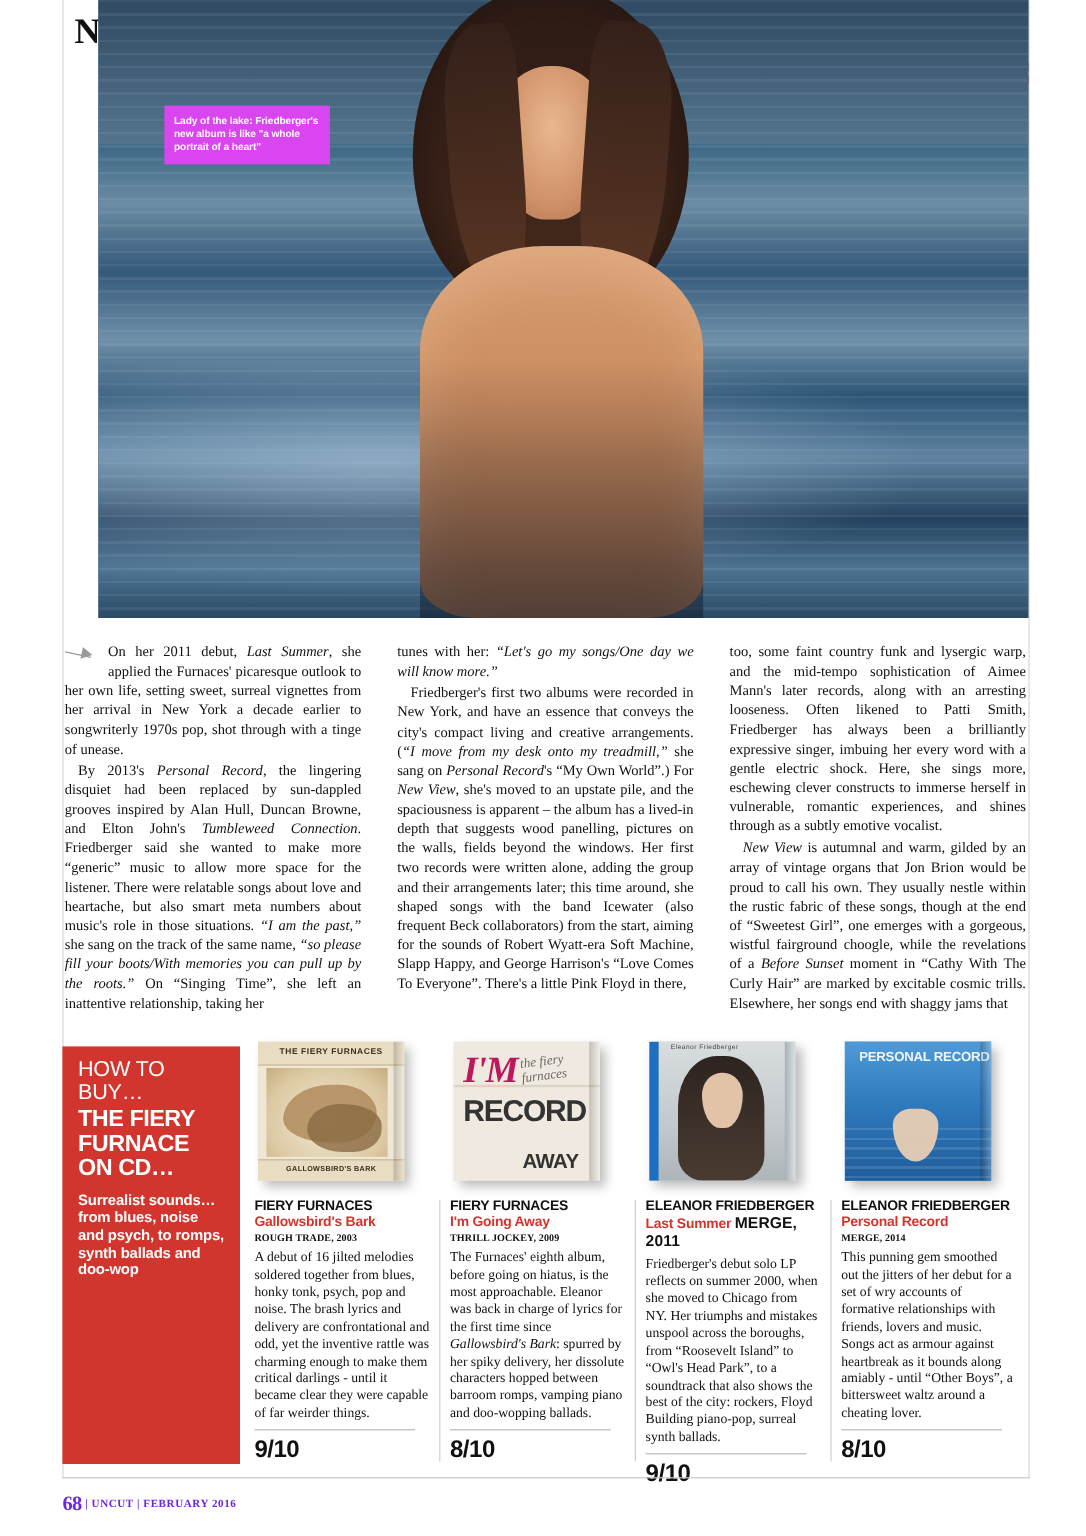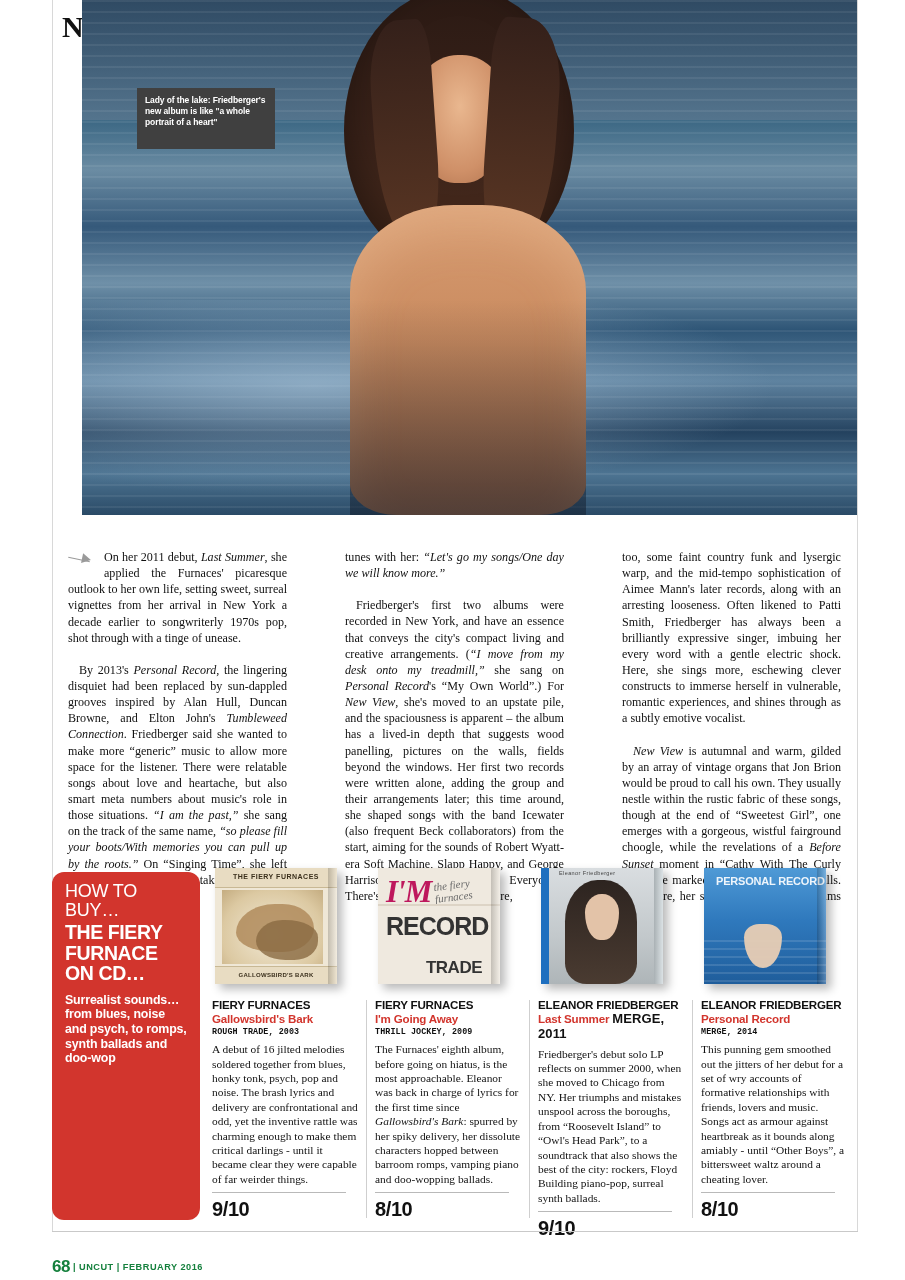--- a/index.html
+++ b/index.html
@@ -170,23 +170,23 @@
     position: absolute;
     left: 268px; top: 300px;
     width: 236px; height: 215px;
     background: linear-gradient(to bottom, rgba(0,0,0,0.0), rgba(20,30,45,0.55));
   }
   .photo-caption {
     position: absolute;
     left: 55px;
     top: 88px;
     width: 122px;
-    background: #404040;
+    background: #d946ef;
     color: #fff;
-    padding: 7px 8px 20px 8px;
+    padding: 7px 8px 8px 8px;
     font-family: "Liberation Sans", sans-serif;
     font-weight: bold;
     font-size: 8.5px;
     line-height: 1.32;
     letter-spacing: -0.1px;
   }
 
   
   .body-cols {
     position: absolute;
@@ -198,21 +198,21 @@
   .col {
     position: absolute;
     top: 0;
     width: 251px;
     font-family: "Liberation Serif", serif;
     font-size: 12.1px;
     line-height: 1.335;
     text-align: justify;
     color: #111;
   }
-  .col p { margin: 16px; }
+  .col p { margin: 2px; }
   .col p + p { text-indent: 11px; }
   #col1 { left: 0px; }
   #col2 { left: 277px; }
   #col3 { left: 554px; }
 
   .arrow-in {
     float: left;
     width: 30px;
     height: 13px;
     margin: 4px 6px 0 0;
@@ -250,21 +250,20 @@
   .howto {
     position: absolute;
     left: 52px;
     top: 872px;
     width: 148px;
     height: 348px;
     background: #d2352d;
     color: #fff;
     padding: 10px 12px 0 13px;
     box-sizing: border-box;
-    border-radius: 12px;
   }
   .howto .l1 {
     font-family: "Liberation Sans", sans-serif;
     font-size: 18px;
     line-height: 1.08;
     font-weight: normal;
     letter-spacing: -0.2px;
   }
   .howto .l2 {
     font-family: "Liberation Sans", sans-serif;
@@ -489,21 +488,21 @@
     line-height: 1.15;
     color: #d2352d;
     letter-spacing: -0.2px;
   }
   .album-title .label-inline {
     color: #111;
     font-size: 13px;
     letter-spacing: 0.1px;
   }
   .album-label {
-    font-family: Liberation Mono, monospace;
+    font-family: Liberation Serif, serif;
     font-weight: bold;
     font-size: 8.4px;
     color: #111;
     margin-top: 2px;
     letter-spacing: 0.1px;
   }
   .album-blurb {
     font-family: "Liberation Serif", serif;
     font-size: 11.4px;
     line-height: 1.265;
@@ -530,26 +529,25 @@
     width: 1px;
     height: 218px;
     background: #cfcfcf;
   }
 
   
   .folio {
     position: absolute;
     left: 52px;
     top: 1243px;
-    font-family: Liberation Sans, sans-serif;
+    font-family: Liberation Serif, serif;
     font-weight: bold;
     font-size: 17px;
-    color: #15803d;
+    color: #6d28d9;
     letter-spacing: -0.5px;
-    margin-top: 14px;
   }
   .folio .meta {
     font-size: 9.2px;
     letter-spacing: 0.5px;
     vertical-align: 2px;
     font-weight: bold;
     margin-left: 3px;
   }
 </style>
 </head>
@@ -625,21 +623,21 @@
       <div class="album-score">9/10</div>
     </div>
 
     <div class="album" id="album1">
       <div class="sleeve-wrap">
         <div class="sleeve sl2">
           <div class="im">I'M</div>
           <div class="script">the fiery furnaces</div>
           <div class="band"></div>
           <div class="going">RECORD</div>
-          <div class="away">TRADE</div>
+          <div class="away">AWAY</div>
           <div class="spine"></div>
         </div>
       </div>
       <div class="album-artist">FIERY FURNACES</div>
       <div class="album-title">I'm Going Away</div>
       <div class="album-label">THRILL JOCKEY, 2009</div>
       <div class="album-blurb">The Furnaces' eighth album, before going on hiatus, is the most approachable. Eleanor was back in charge of lyrics for the first time since <em>Gallowsbird's Bark</em>: spurred by her spiky delivery, her dissolute characters hopped between barroom romps, vamping piano and doo-wopping ballads.</div>
       <div class="score-rule"></div>
       <div class="album-score">8/10</div>
     </div>

